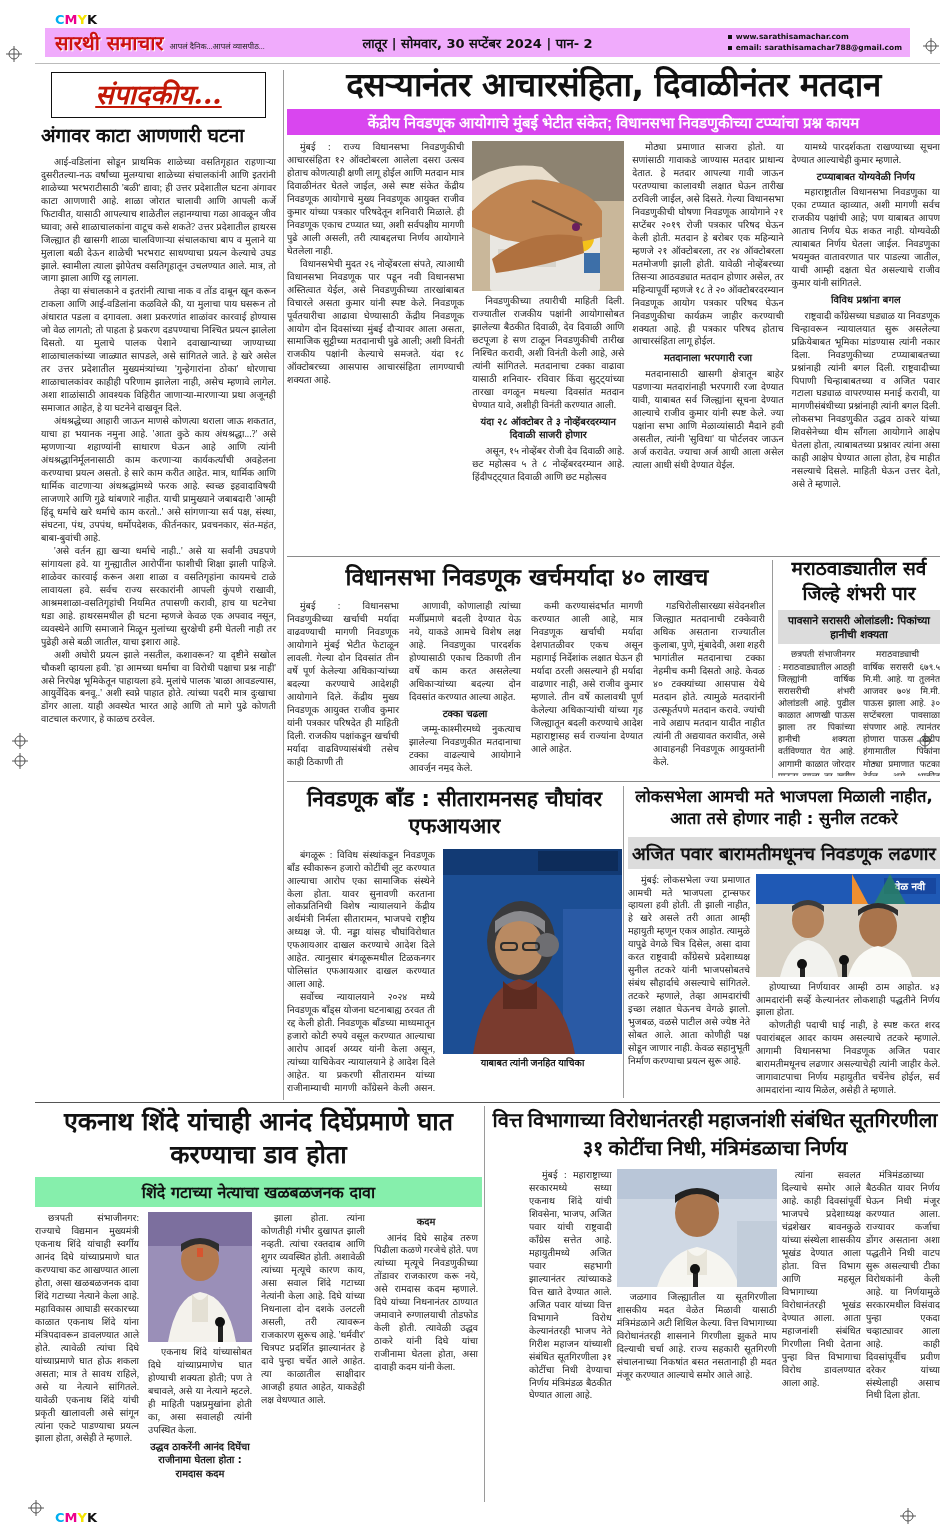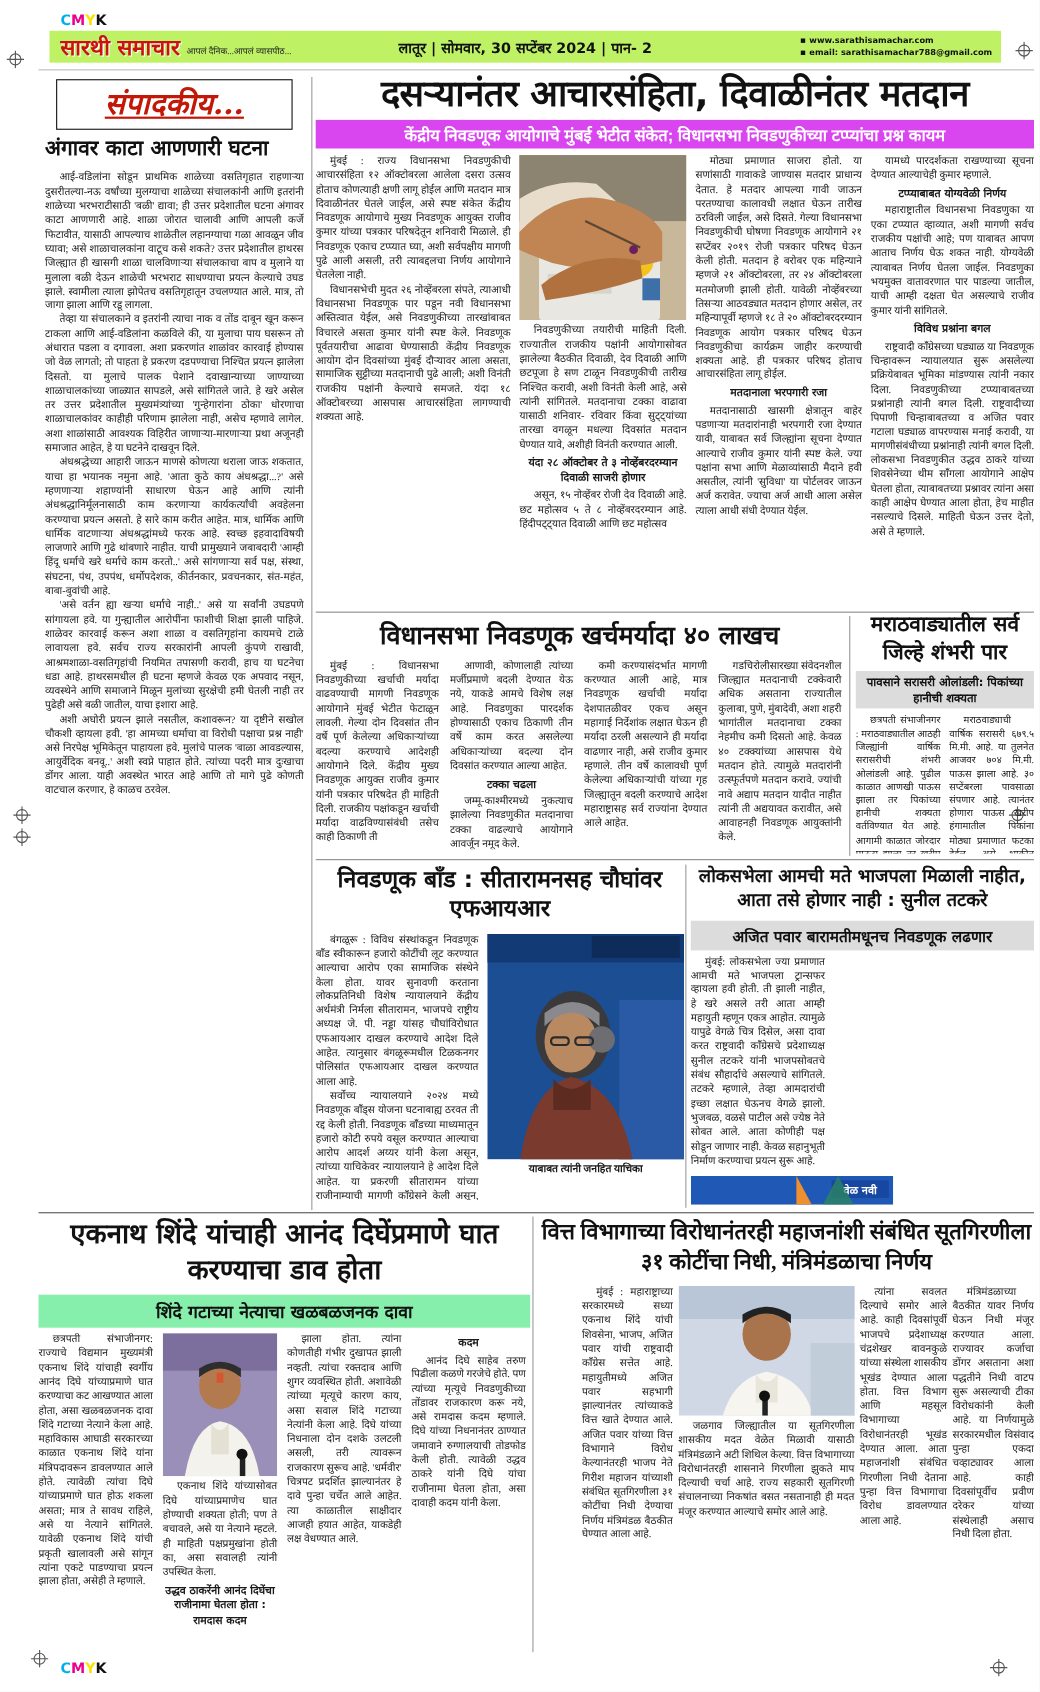--- a/index.html
+++ b/index.html
@@ -6,21 +6,21 @@
   html,body { background:#f4f4f2; }
   .sheet { position:relative; width:945px; height:1538px; background:#ffffff; margin:0 auto;
            font-family:"Liberation Serif", serif; color:#111; overflow:hidden; }
 
   
   .cmyk { position:absolute; font-family:"DejaVu Sans", sans-serif; font-size:13px; font-weight:bold; letter-spacing:0; }
   .cmyk .c{color:#00aeef}.cmyk .m{color:#ec008c}.cmyk .y{color:#f5e400}.cmyk .k{color:#111}
   .regmark { position:absolute; width:16px; height:16px; }
 
   
-  .masthead { position:absolute; left:45px; top:28px; width:865px; height:29px; background:#bef264;
+  .masthead { position:absolute; left:45px; top:28px; width:865px; height:29px; background:#f0abfc;
               display:flex; align-items:center; }
   .mast-title { font-family:"DejaVu Serif", serif; font-weight:bold; font-size:20px; color:#cc1111;
                 padding-left:10px; text-shadow:1px 1px 0 #ffffff; white-space:nowrap; }
   .mast-tag { font-size:8px; color:#222; margin-left:6px; margin-top:6px; white-space:nowrap; }
   .mast-date { position:absolute; left:50%; transform:translateX(-50%); font-family:"DejaVu Sans", sans-serif;
                font-weight:bold; font-size:13px; color:#111; white-space:nowrap; }
   .mast-contact { position:absolute; right:8px; top:3px; font-family:"DejaVu Sans", sans-serif;
                   font-size:7.5px; font-weight:bold; color:#111; line-height:1.5; text-align:left; }
   .mast-contact .row::before { content:""; display:inline-block; width:4px; height:4px; background:#111; margin-right:4px; vertical-align:middle; }
 
@@ -70,23 +70,23 @@
   
   .bond { position:absolute; left:287px; top:786px; width:335px; }
   .bond-head { font-family:"DejaVu Sans", sans-serif; font-weight:bold; font-size:21px; line-height:1.3; text-align:center; }
   .bond-body { display:flex; gap:8px; margin-top:8px; height:242px; overflow:hidden; }
   .bond-c1 { width:148px; }
   .bond-c2 { width:179px; }
   .caption { font-weight:bold; font-size:9.5px; text-align:center; margin-top:3px; }
 
   .tatkare { position:absolute; left:628px; top:786px; width:312px; }
   .tatkare-head { font-family:"DejaVu Sans", sans-serif; font-weight:bold; font-size:16.5px; line-height:1.35; text-align:center; }
-  .tatkare-strap { background:#dcdcdc; font-family:"DejaVu Sans", sans-serif; font-weight:bold; font-size:14px;
+  .tatkare-strap { background:#dcdcdc; font-family:"DejaVu Sans", sans-serif; font-weight:bold; font-size:18px;
                    text-align:center; padding:4px 0; margin:6px 0 5px 0; }
-  .tatkare-body { display:flex; gap:6px; height:226px; overflow:hidden;flex-direction:column; }
+  .tatkare-body { display:flex; gap:6px; height:226px; overflow:hidden; }
   .tatkare-c1 { width:122px; }
   .tatkare-c2 { width:184px; }
 
   
   .shinde { position:absolute; left:35px; top:1106px; width:447px; }
   .shinde-head { font-family:"DejaVu Sans", sans-serif; font-weight:bold; font-size:25px; line-height:1.3; text-align:center; }
   .shinde-strap { background:#86efac; font-family:"DejaVu Sans", sans-serif; font-weight:bold; font-size:16px;
                   text-align:center; padding:4px 0; margin:6px 0 5px 0; }
   .shinde-body { display:flex; gap:9px; height:288px; overflow:hidden; }
   .shinde-body > div { width:104px; }

